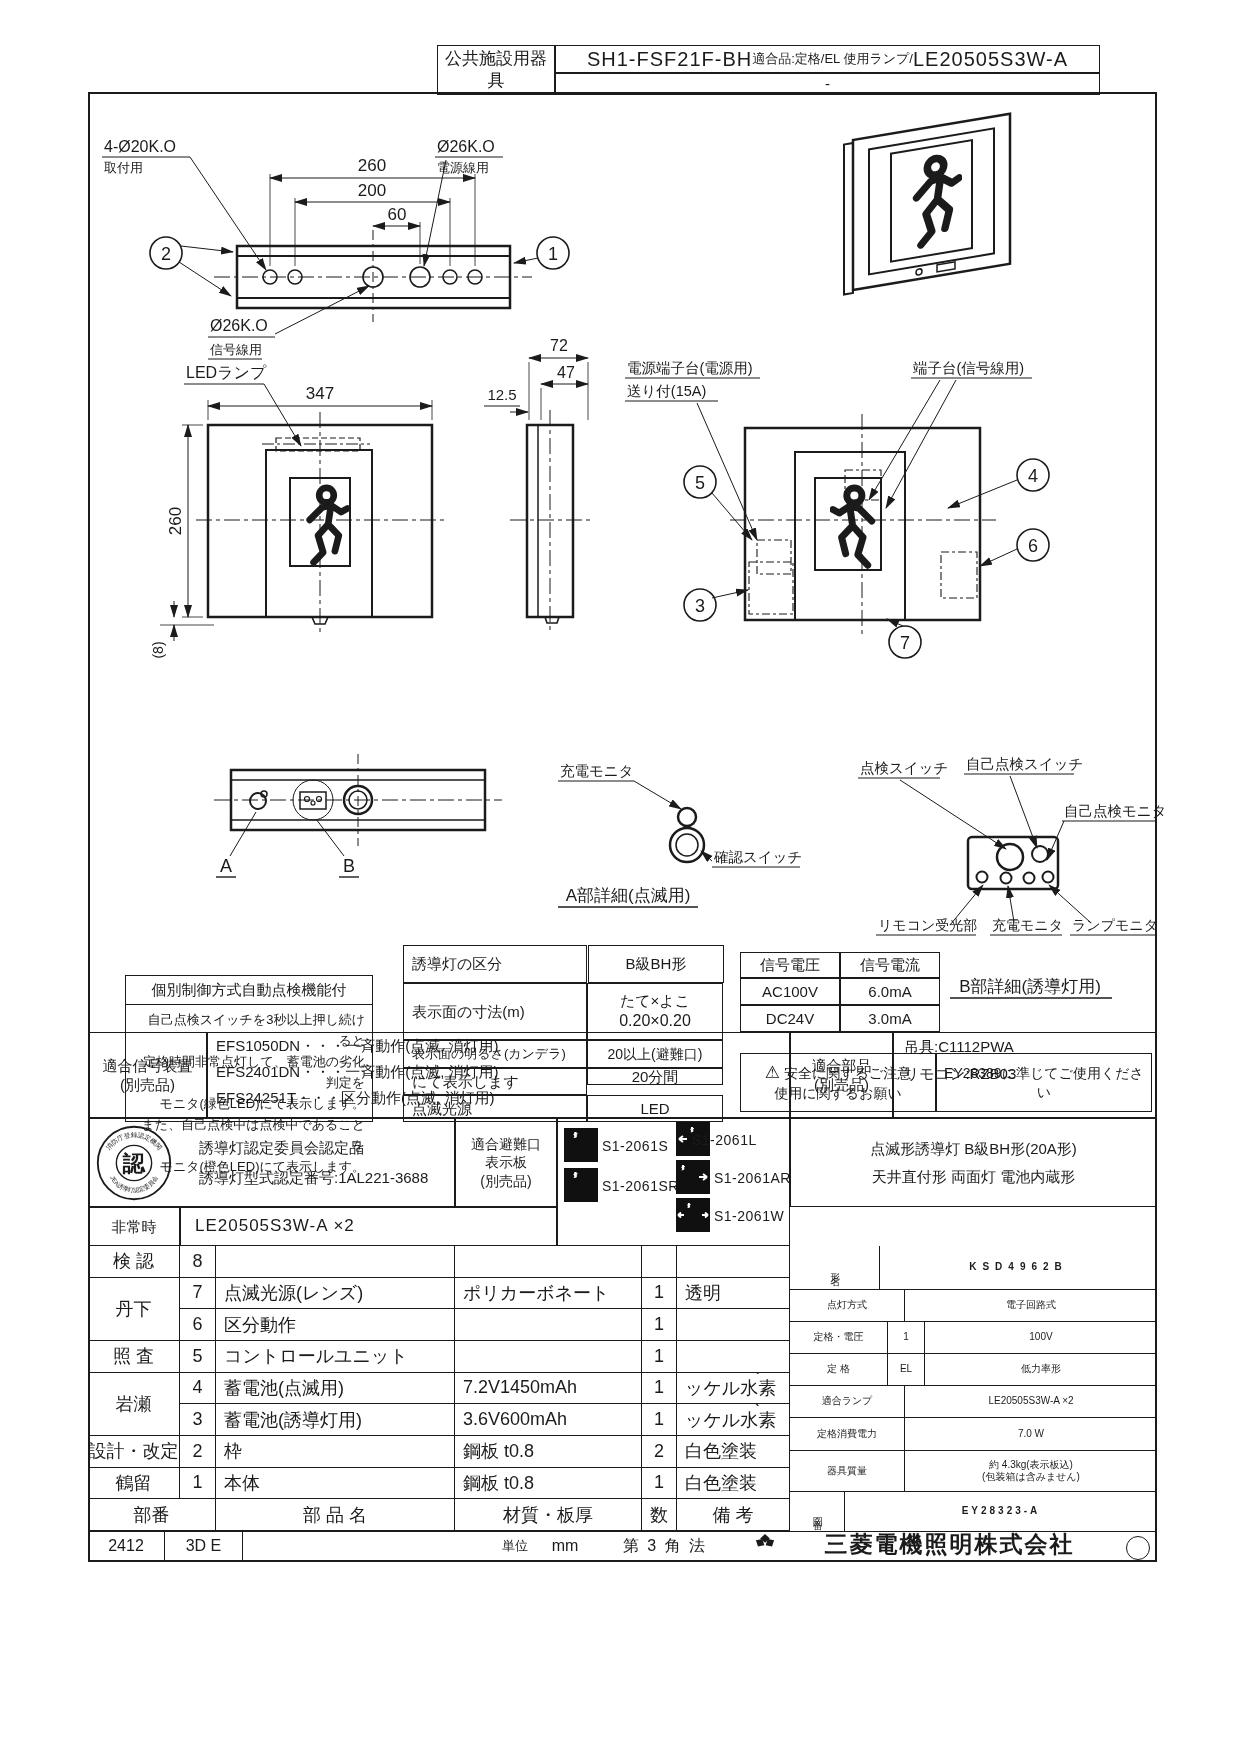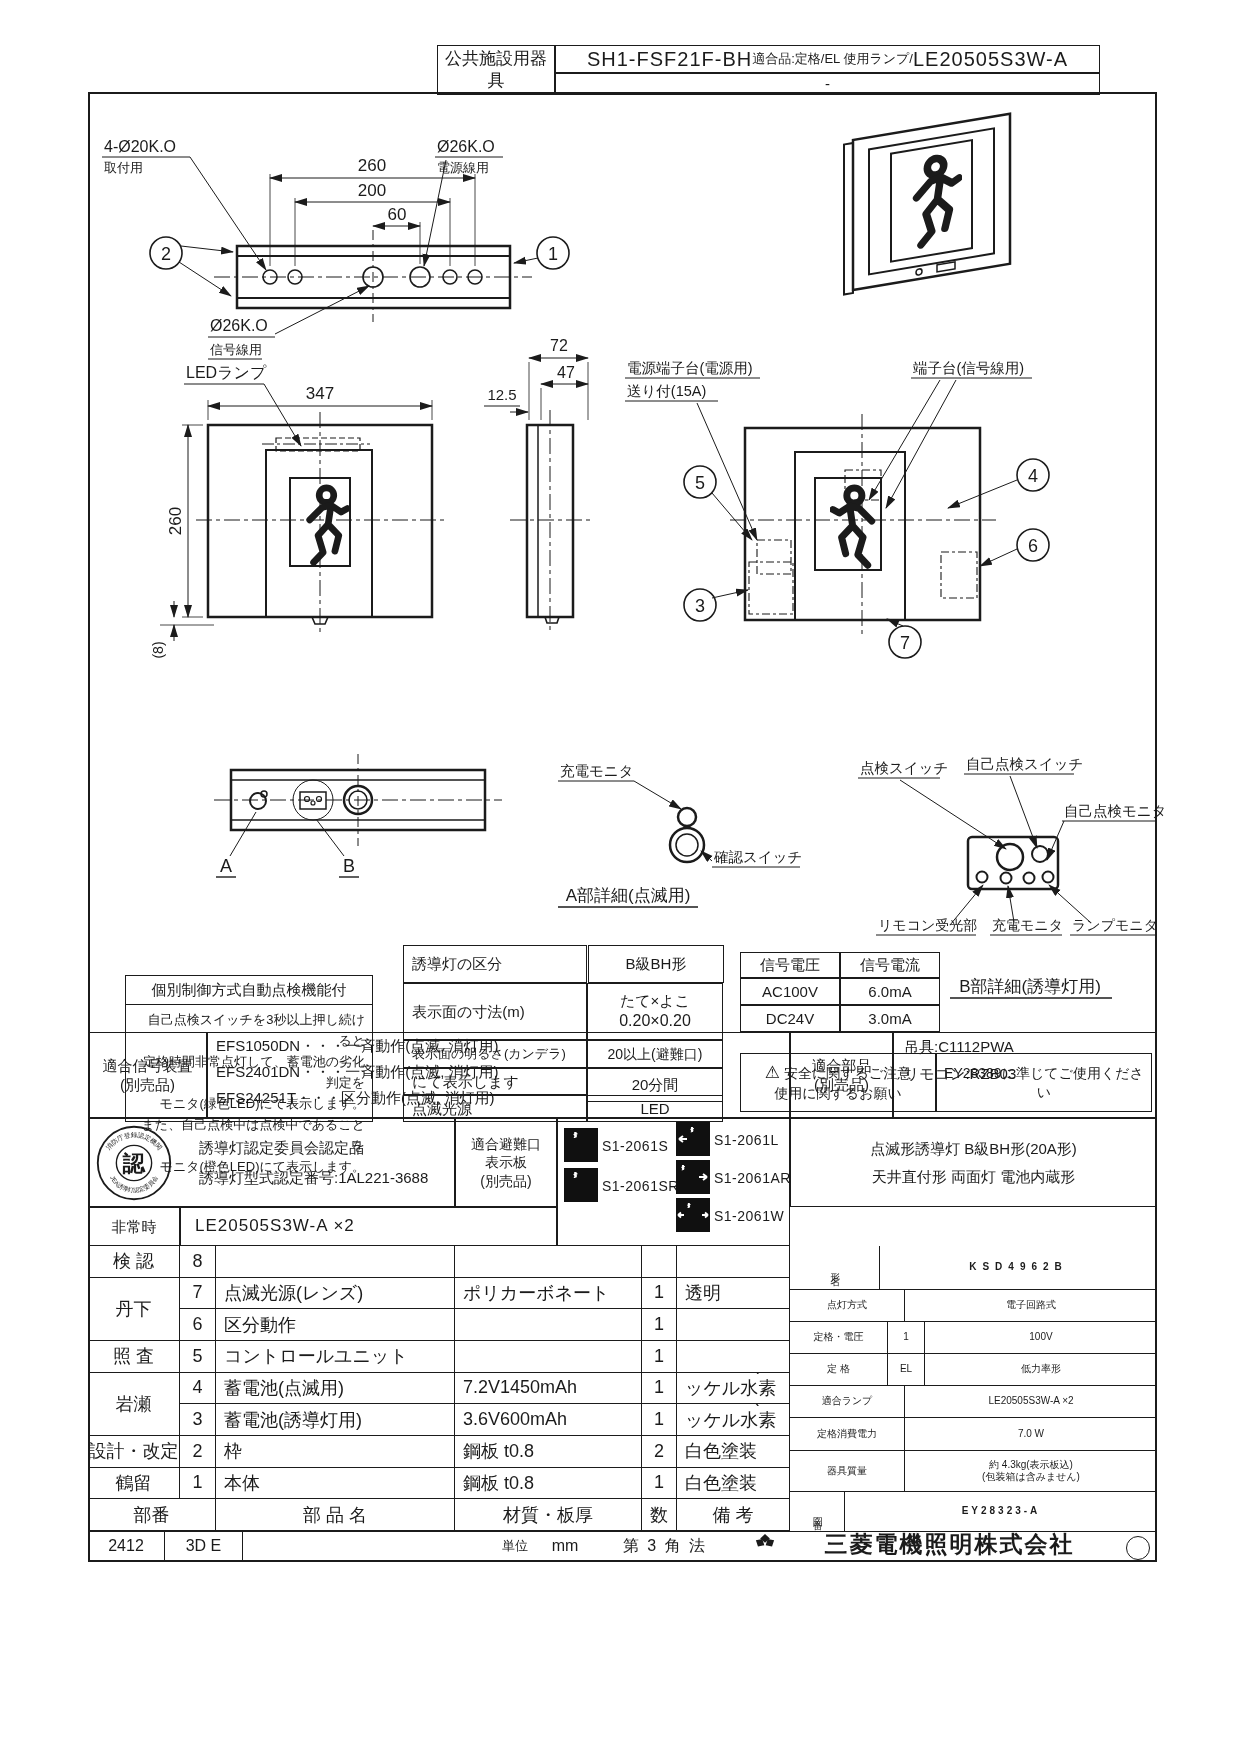--- a/index.html
+++ b/index.html
@@ -275,21 +275,21 @@
   <div class="tc tl" style="left:403px;top:945px;width:184px;height:38px;padding-left:8px">誘導灯の区分</div>
   <div class="tc" style="left:588px;top:945px;width:136px;height:38px">B級BH形</div>
   <div class="tc tl" style="left:403px;top:983px;width:184px;height:57px;padding-left:8px">表示面の寸法(m)</div>
   <div class="tc col" style="left:587px;top:983px;width:136px;height:57px">
     <span>たて×よこ</span>
     <span class="f16">0.20×0.20</span>
   </div>
   <div class="tc tl f13" style="left:403px;top:1040px;width:184px;height:28px;padding-left:8px">表示面の明るさ(カンデラ)</div>
   <div class="tc f14" style="left:587px;top:1040px;width:136px;height:28px">20以上(避難口)</div>
   <div class="tc tl" style="left:403px;top:1068px;width:184px;height:27px;padding-left:8px">にて表示します</div>
-  <div class="tc" style="left:587px;top:1068px;width:136px;height:34px">20分間</div>
+  <div class="tc" style="left:587px;top:1068px;width:136px;height:17px">20分間</div>
   <div class="tc tl" style="left:403px;top:1095px;width:184px;height:27px;padding-left:8px">点滅光源</div>
   <div class="tc" style="left:587px;top:1095px;width:136px;height:27px">LED</div>
 
   <div class="tc" style="left:740px;top:952px;width:100px;height:26px">信号電圧</div>
   <div class="tc" style="left:840px;top:952px;width:100px;height:26px">信号電流</div>
   <div class="tc" style="left:740px;top:978px;width:100px;height:27px">AC100V</div>
   <div class="tc" style="left:840px;top:978px;width:100px;height:27px">6.0mA</div>
   <div class="tc" style="left:740px;top:1005px;width:100px;height:27px">DC24V</div>
   <div class="tc" style="left:840px;top:1005px;width:100px;height:27px">3.0mA</div>
 
@@ -353,21 +353,21 @@
   <div class="plate" style="left:564px;top:1168px">
     <svg width="34" height="34">
         <use href="#runman" transform="translate(8,4) scale(0.18)" stroke="#fff" fill="none" stroke-width="34"></use>
       </svg></div>
   <div class="plbl" style="left:602px;top:1178px">S1-2061SR</div>
   <div class="plate" style="left:676px;top:1122px">
     <svg width="34" height="34">
         <path d="M3 17 h8 M3 17 l4 -3 M3 17 l4 3" stroke="#fff" stroke-width="2" fill="none"></path>
     <use href="#runman" transform="translate(13,5) scale(0.16)" stroke="#fff" fill="none" stroke-width="34"></use>
       </svg></div>
-  <div class="plbl" style="left:714px;top:1132px">S1-2061L</div>
+  <div class="plbl" style="left:692px;top:1132px">S1-2061L</div>
   <div class="plate" style="left:676px;top:1160px">
     <svg width="34" height="34">
         <use href="#runman" transform="translate(4,5) scale(0.16)" stroke="#fff" fill="none" stroke-width="34"></use>
     <path d="M23 17 h8 M31 17 l-4 -3 M31 17 l-4 3" stroke="#fff" stroke-width="2" fill="none"></path>
       </svg></div>
   <div class="plbl" style="left:714px;top:1170px">S1-2061AR</div>
   <div class="plate" style="left:676px;top:1198px">
     <svg width="34" height="34">
         <path d="M2 17 h6 M2 17 l3 -2.5 M2 17 l3 2.5" stroke="#fff" stroke-width="1.8" fill="none"></path>
     <use href="#runman" transform="translate(10,5) scale(0.15)" stroke="#fff" fill="none" stroke-width="34"></use>

